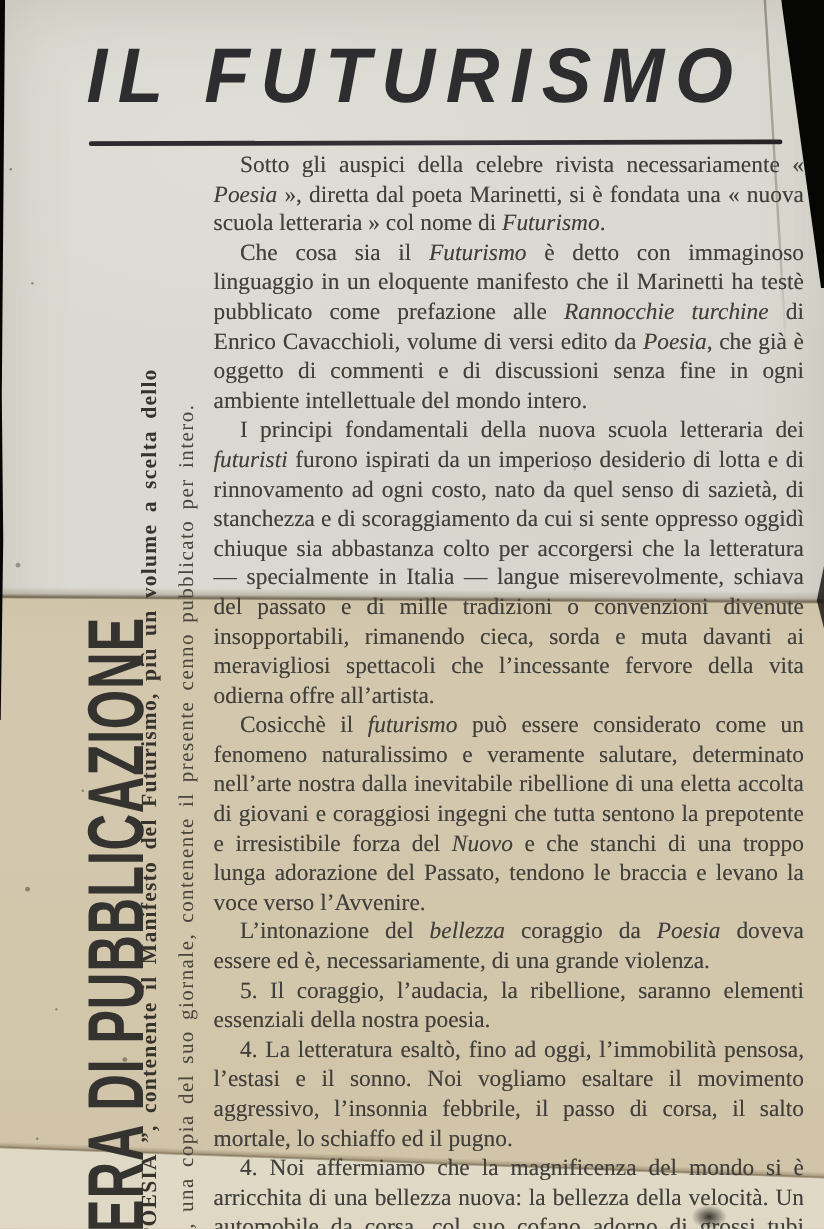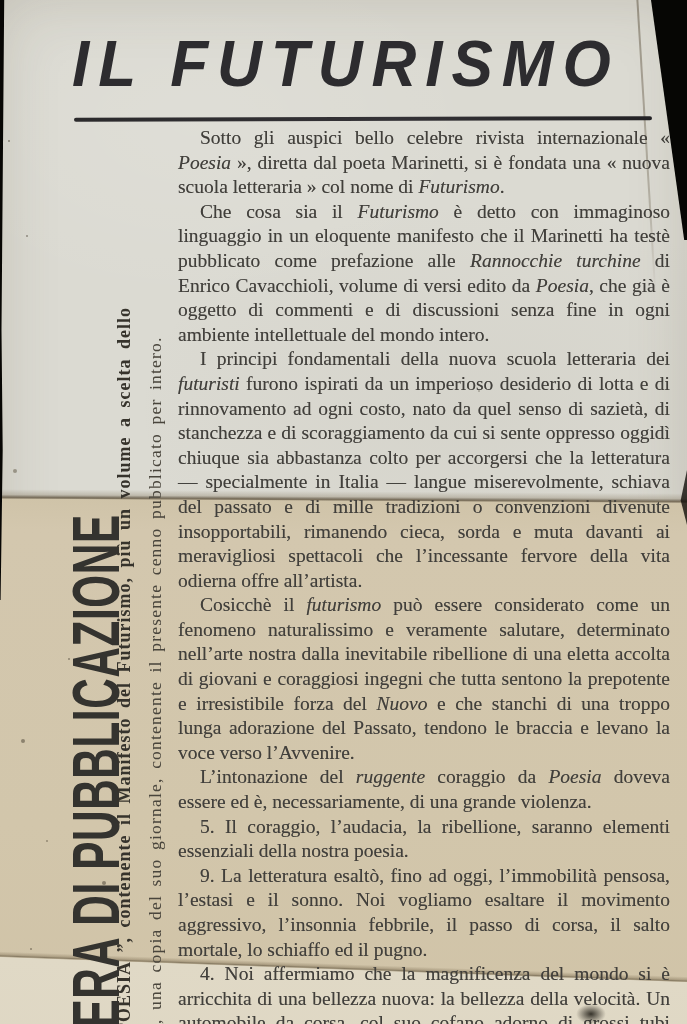--- a/index.html
+++ b/index.html
@@ -128,27 +128,27 @@
     <div class="band-tan"></div>
     <div class="band-cream"></div>
     <div class="fold1"></div>
     <div class="fold2"></div>
     <div class="crease-diagonal"></div>
 
     <h1 class="masthead">IL FUTURISMO</h1>
     <div class="title-rule"></div>
 
     <div class="article">
-        <p><span>Sotto gli auspici bello celebre rivista internazionale « </span><i>Poesia</i><span> », diretta dal poeta Marinetti, si è fondata una « nuova scuola letteraria » col nome di </span><i>Futurismo</i><span>.</span></p>
+        <p><span>Sotto gli auspici della celebre rivista necessariamente « </span><i>Poesia</i><span> », diretta dal poeta Marinetti, si è fondata una « nuova scuola letteraria » col nome di </span><i>Futurismo</i><span>.</span></p>
         <p><span>Che cosa sia il </span><i>Futurismo</i><span> è detto con immaginoso linguaggio in un eloquente manifesto che il Marinetti ha testè pubblicato come prefazione alle </span><i>Rannocchie turchine</i><span> di Enrico Cavacchioli, volume di versi edito da </span><i>Poesia</i><span>, che già è oggetto di commenti e di discussioni senza fine in ogni ambiente intellettuale del mondo intero.</span></p>
         <p><span>I principi fondamentali della nuova scuola letteraria dei </span><i>futuristi</i><span> furono ispirati da un imperioso desiderio di lotta e di rinnovamento ad ogni costo, nato da quel senso di sazietà, di stanchezza e di scoraggiamento da cui si sente oppresso oggidì chiuque sia abbastanza colto per accorgersi che la letteratura — specialmente in Italia — langue miserevolmente, schiava del passato e di mille tradizioni o convenzioni divenute insopportabili, rimanendo cieca, sorda e muta davanti ai meravigliosi spettacoli che l’incessante fervore della vita odierna offre all’artista.</span></p>
         <p><span>Cosicchè il </span><i>futurismo</i><span> può essere considerato come un fenomeno naturalissimo e veramente salutare, determinato nell’arte nostra dalla inevitabile ribellione di una eletta accolta di giovani e coraggiosi ingegni che tutta sentono la prepotente e irresistibile forza del </span><i>Nuovo</i><span> e che stanchi di una troppo lunga adorazione del Passato, tendono le braccia e levano la voce verso l’Avvenire.</span></p>
-        <p><span>L’intonazione del </span><i>ruggente</i><span> coraggio da </span><i>Poesia</i><span> doveva essere ed è, necessariamente, di una grande violenza.</span></p>
+        <p><span>L’intonazione del </span><i>bellezza</i><span> coraggio da </span><i>Poesia</i><span> doveva essere ed è, necessariamente, di una grande violenza.</span></p>
         <p><span>5. Il coraggio, l’audacia, la ribellione, saranno elementi essenziali della nostra poesia.</span></p>
-        <p><span>9. La letteratura esaltò, fino ad oggi, l’immobilità pensosa, l’estasi e il sonno. Noi vogliamo esaltare il movimento aggressivo, l’insonnia febbrile, il passo di corsa, il salto mortale, lo schiaffo ed il pugno.</span></p>
+        <p><span>4. La letteratura esaltò, fino ad oggi, l’immobilità pensosa, l’estasi e il sonno. Noi vogliamo esaltare il movimento aggressivo, l’insonnia febbrile, il passo di corsa, il salto mortale, lo schiaffo ed il pugno.</span></p>
         <p><span>4. Noi affermiamo che la magnificenza del mondo si è arricchita di una bellezza nuova: la bellezza della velocità. Un automobile da corsa, col suo cofano adorno di grossi tubi simili a serpenti dall’alito esplosivo... un automobile ruggente, che sembra correre sulla mitraglia, è più bello della </span></p>
       </div>
 
     <div class="v-headline">IERA DI PUBBLICAZIONE</div>
     <div class="v-note v-note-bold">POESIA ”, contenente il Manifesto del Futurismo, più un volume a scelta dello</div>
     <div class="v-note v-note-light">o, una copia del suo giornale, contenente il presente cenno pubblicato per intero.</div>
 
     <div class="specks"></div>
     <div class="edge-left"></div>
     <div class="edge-top-right"></div>

